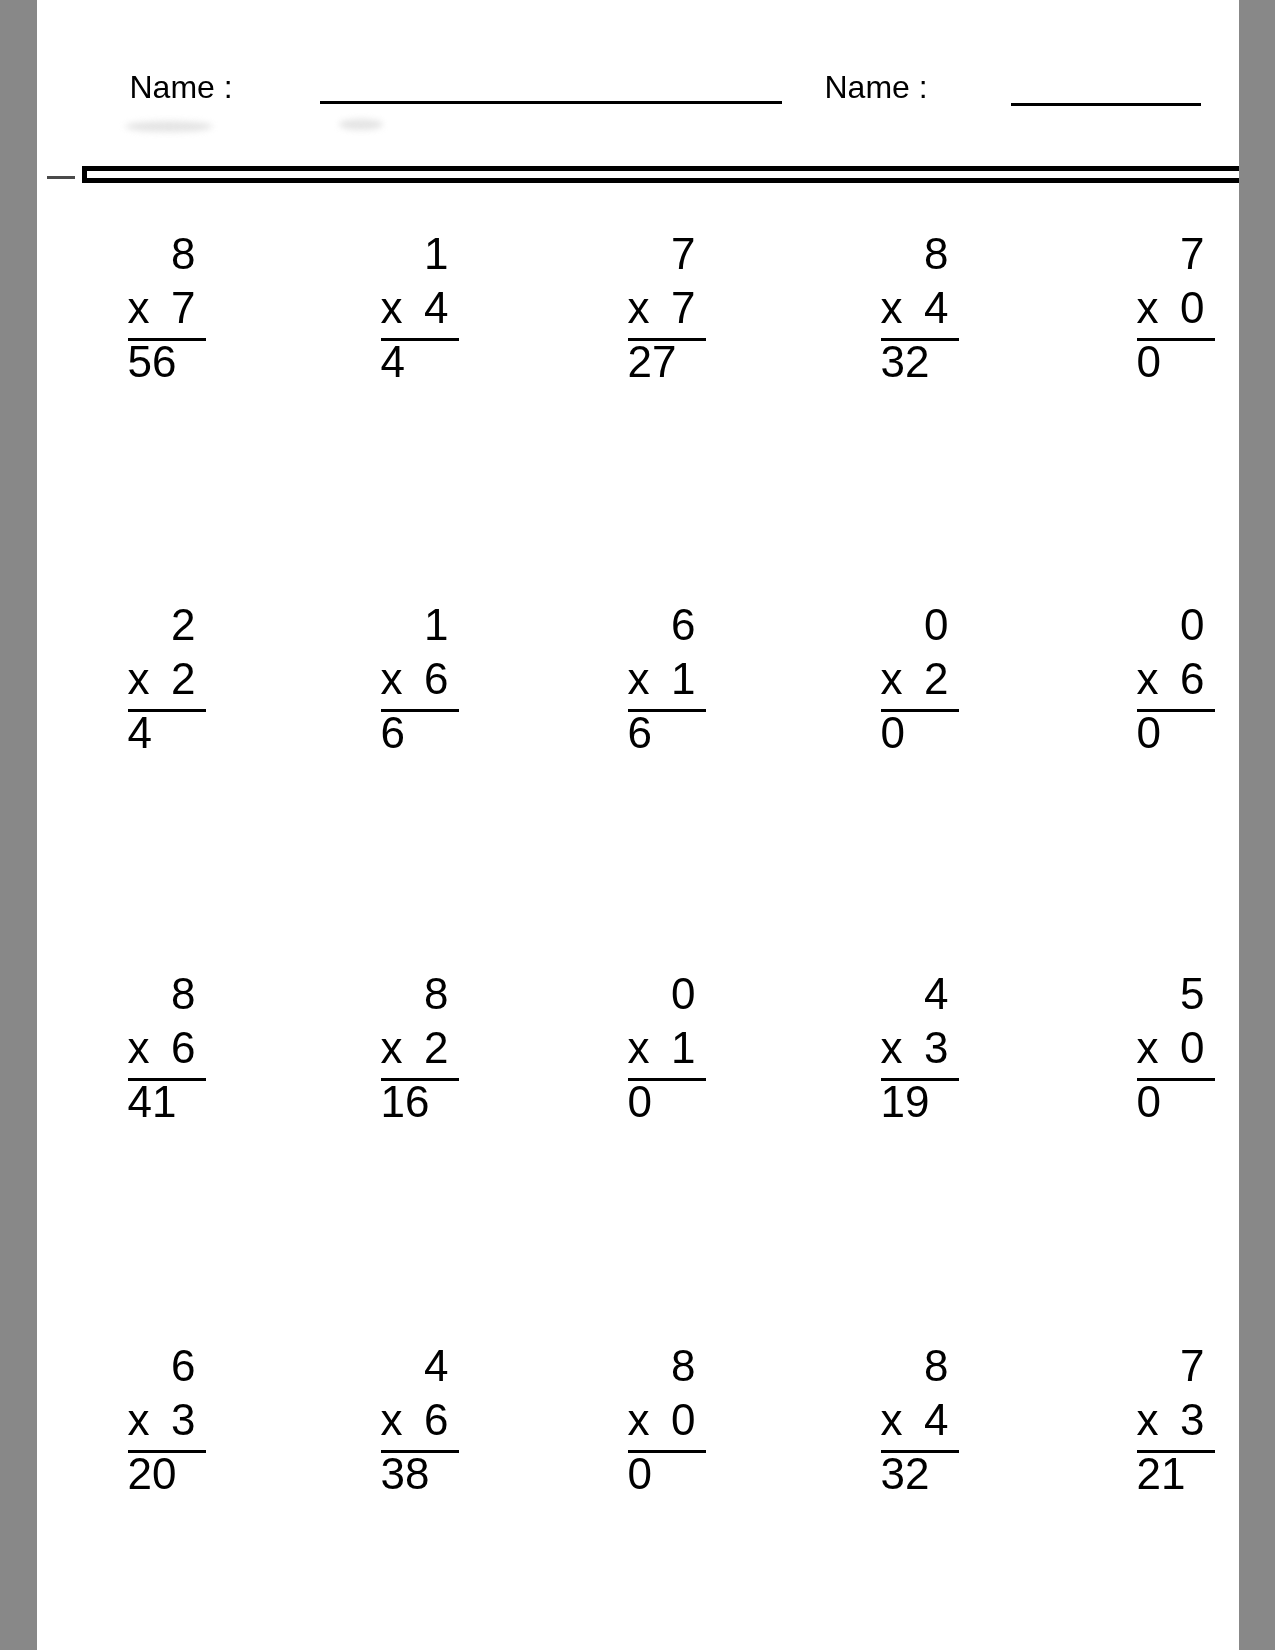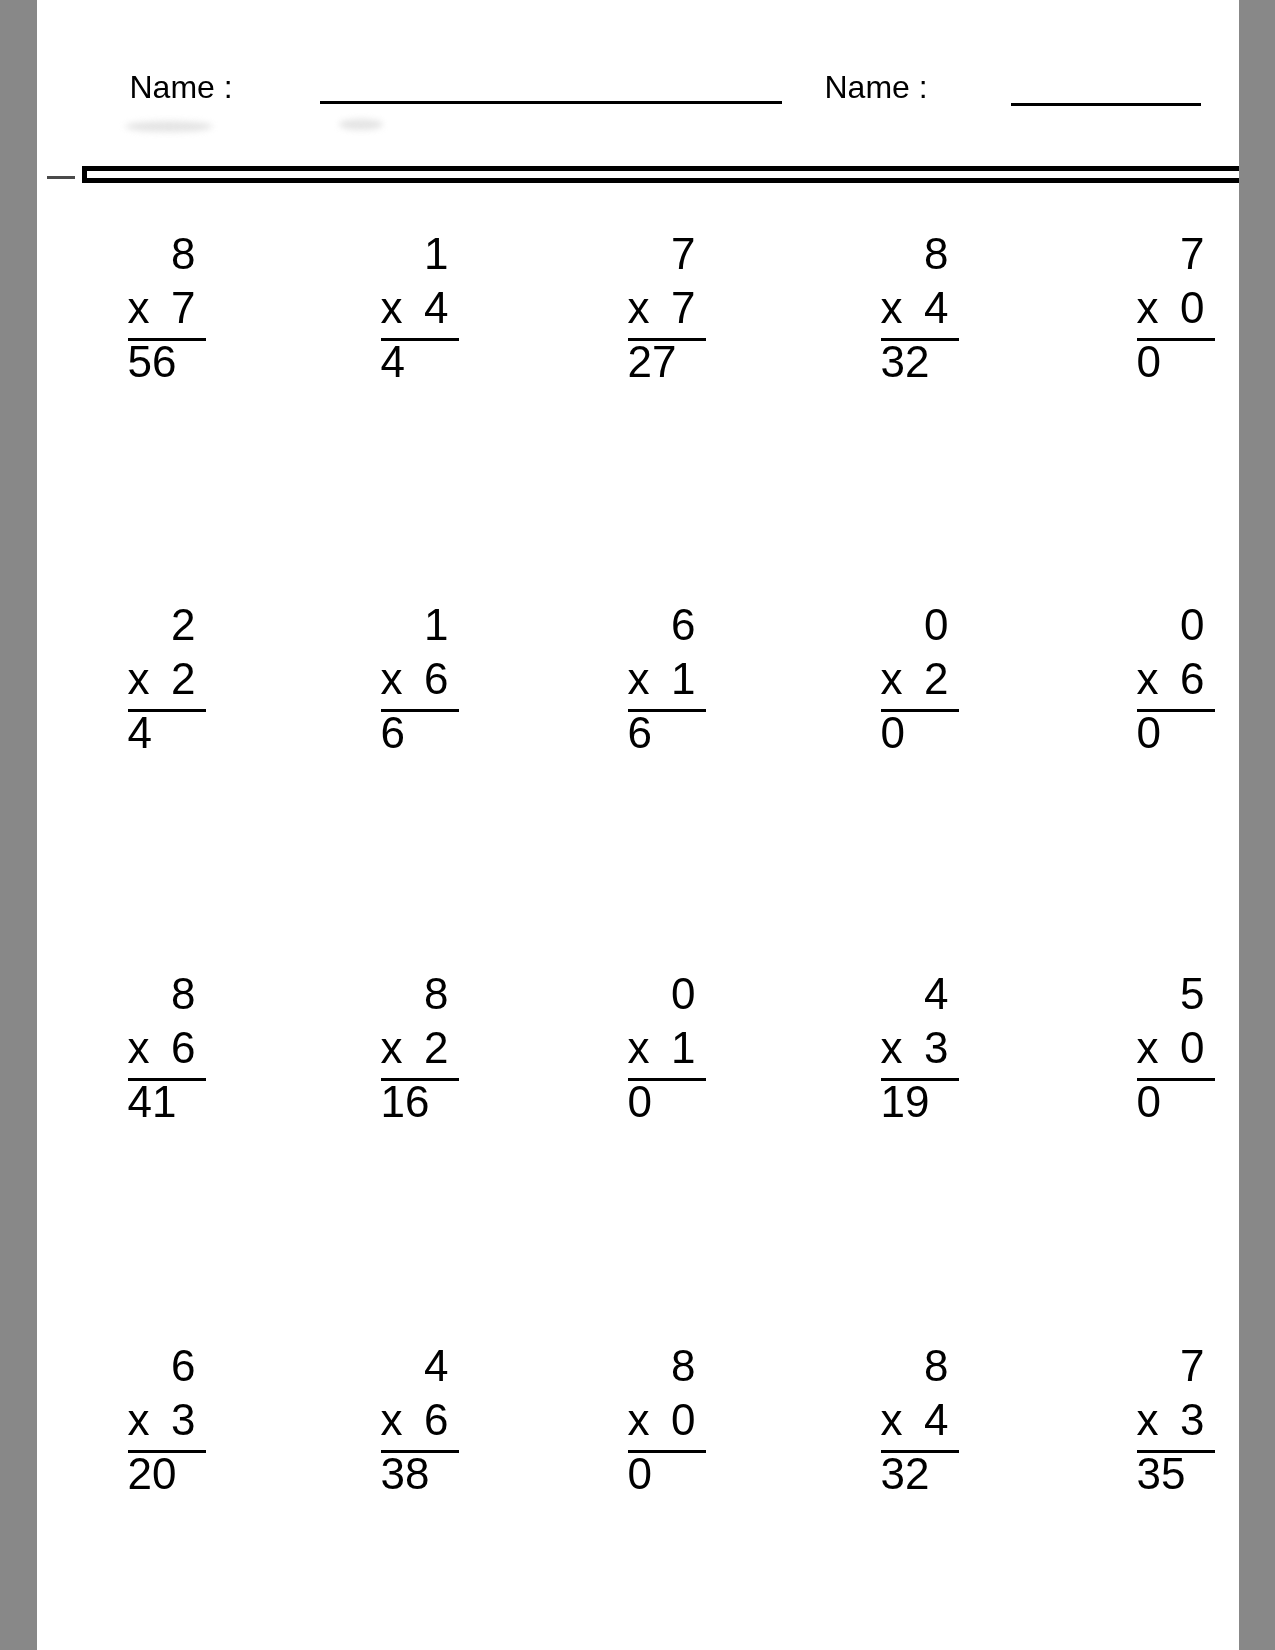--- a/index.html
+++ b/index.html
@@ -272,17 +272,17 @@
         <div class="rule"></div>
         <div class="answer">32</div>
       </div>
       <div class="problem" style="left: 1100px; top: 1339px;">
         <div class="op1">7</div>
         <div class="op2">
           <span>x</span>
           <span>3</span>
         </div>
         <div class="rule"></div>
-        <div class="answer">35</div>
+        <div class="answer">21</div>
       </div>
     </div>
 
 </div>
 
 </body></html>

